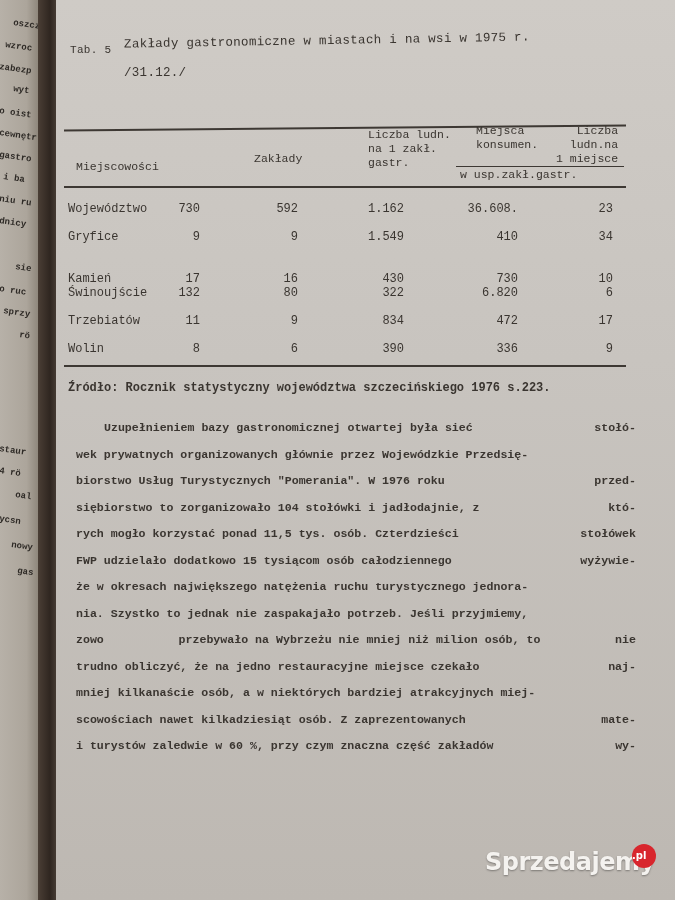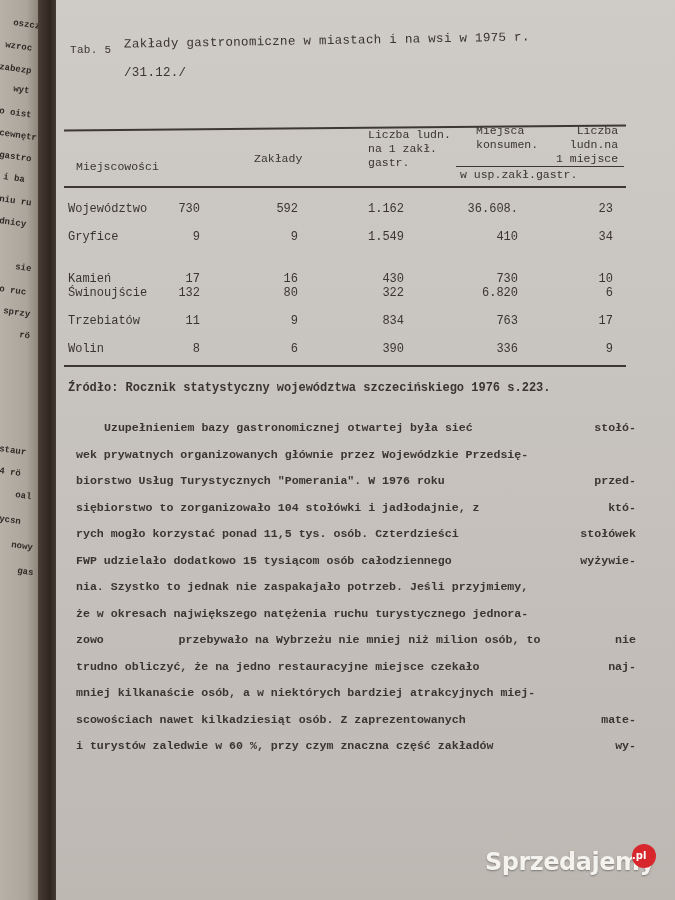--- a/index.html
+++ b/index.html
@@ -140,21 +140,21 @@
     <span class="c-b">80</span>
     <span class="c-c">322</span>
     <span class="c-d">6.820</span>
     <span class="c-e">6</span>
   </div>
   <div class="row" style="top:314px">
     <span class="c-name">Trzebiatów</span>
     <span class="c-a">11</span>
     <span class="c-b">9</span>
     <span class="c-c">834</span>
-    <span class="c-d">763</span>
+    <span class="c-d">472</span>
     <span class="c-e">17</span>
   </div>
   <div class="row" style="top:342px">
     <span class="c-name">Wolin</span>
     <span class="c-a">8</span>
     <span class="c-b">6</span>
     <span class="c-c">390</span>
     <span class="c-d">336</span>
     <span class="c-e">9</span>
   </div>
@@ -180,24 +180,24 @@
     </div>
     <div class="line">
       <span>rych mogło korzystać ponad 11,5 tys. osób. Czterdzieści</span>
       <span>stołówek</span>
     </div>
     <div class="line">
       <span>FWP udzielało dodatkowo 15 tysiącom osób całodziennego</span>
       <span>wyżywie-</span>
     </div>
     <div class="line">
+      <span>że w okresach największego natężenia ruchu turystycznego jednora-</span>
+    </div>
+    <div class="line">
       <span>nia. Szystko to jednak nie zaspakajało potrzeb. Jeśli przyjmiemy,</span>
-    </div>
-    <div class="line">
-      <span>że w okresach największego natężenia ruchu turystycznego jednora-</span>
     </div>
     <div class="line">
       <span>zowo</span>
       <span>przebywało na Wybrzeżu nie mniej niż milion osób, to</span>
       <span>nie</span>
     </div>
     <div class="line">
       <span>trudno obliczyć, że na jedno restauracyjne miejsce czekało</span>
       <span>naj-</span>
     </div>

